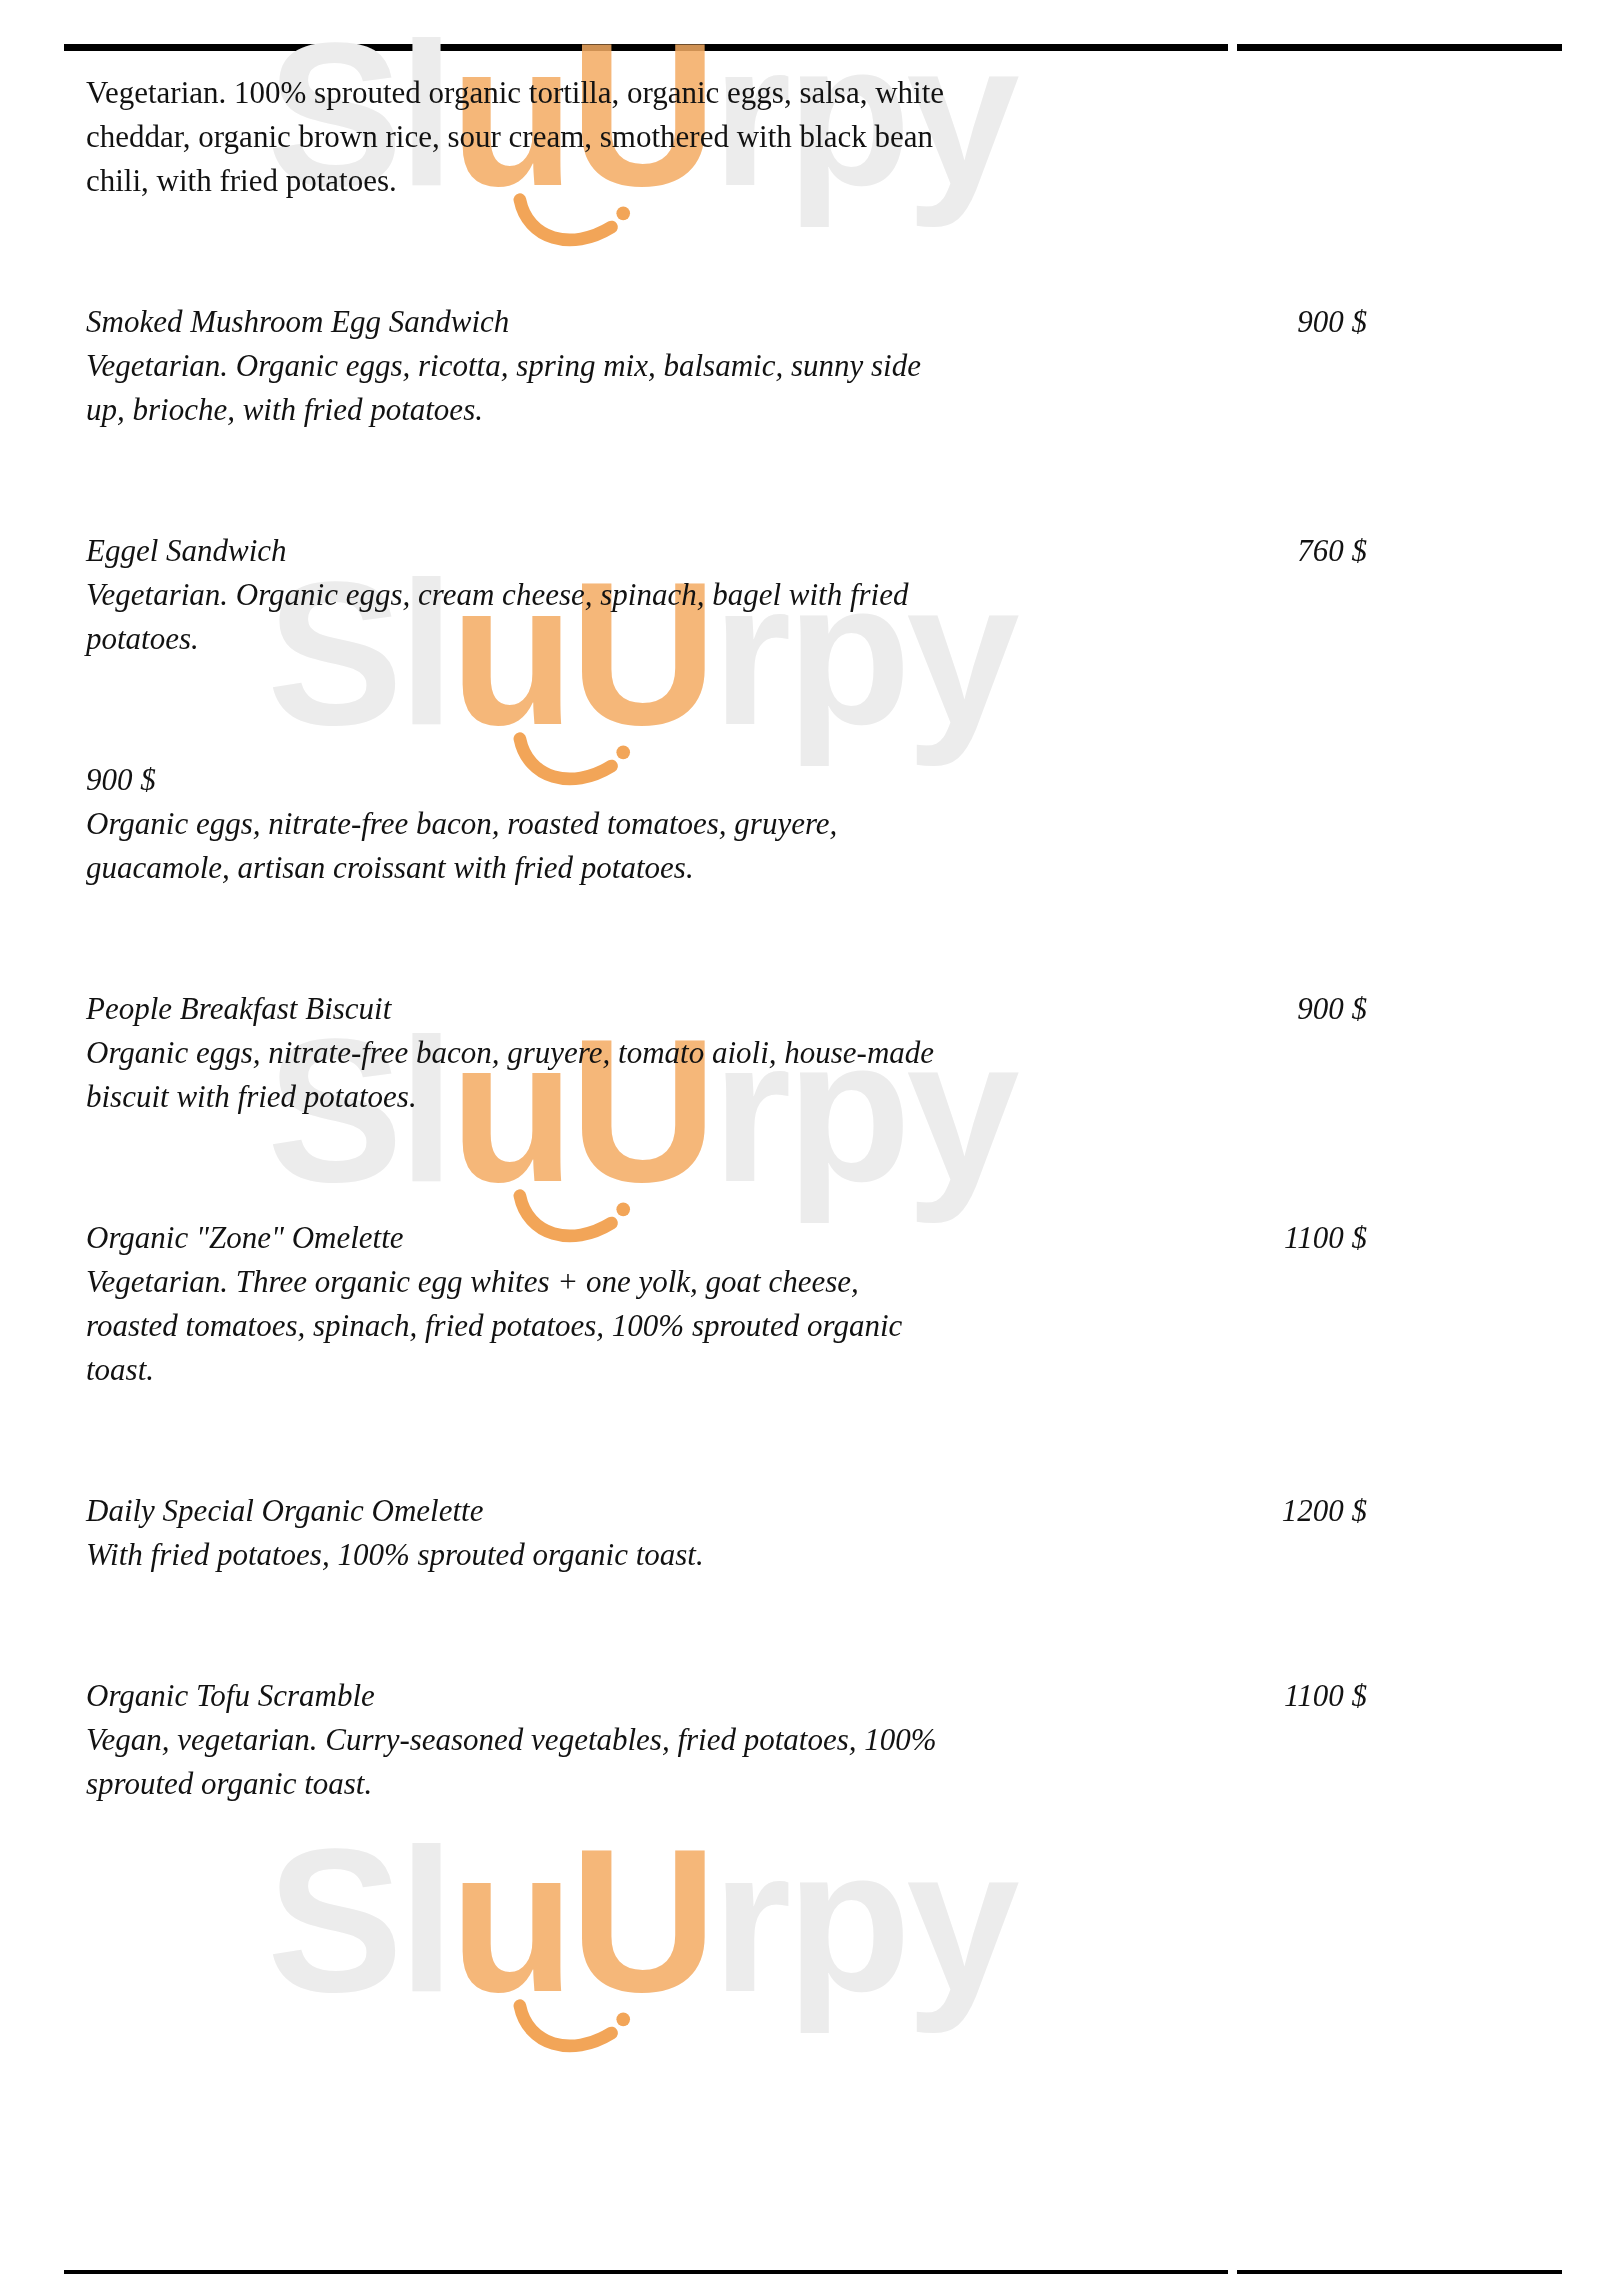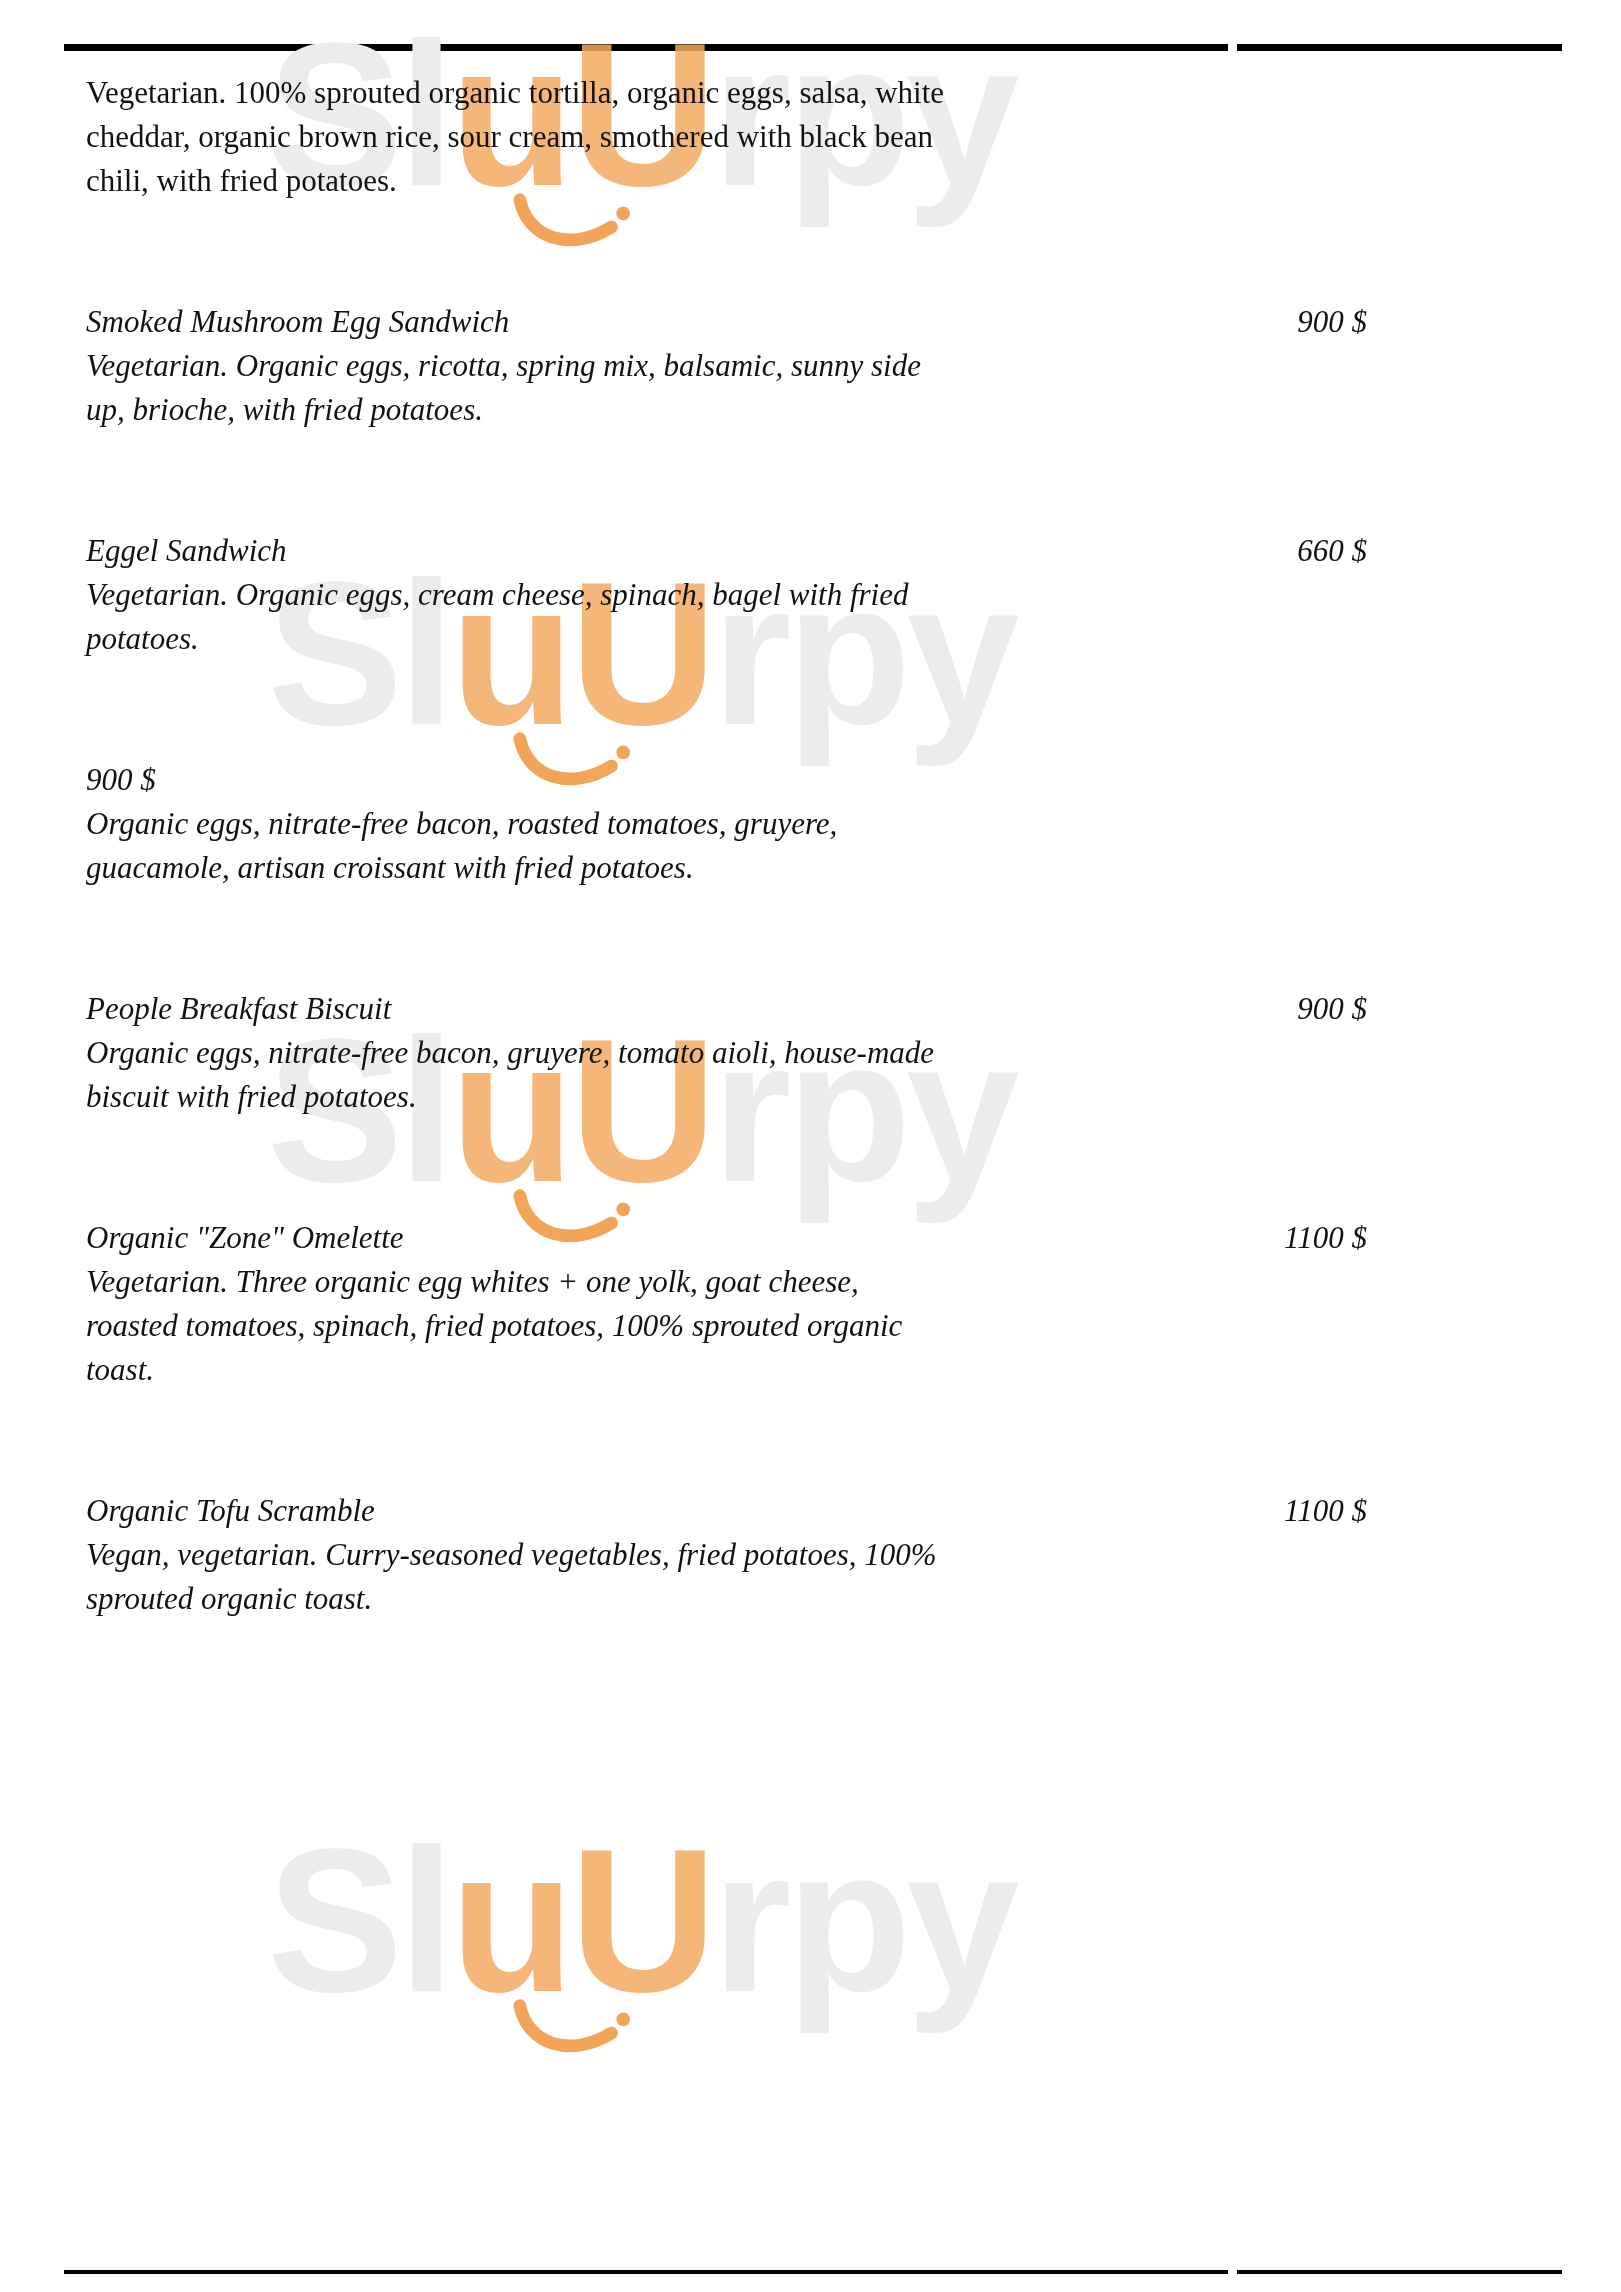--- a/index.html
+++ b/index.html
@@ -130,21 +130,21 @@
     </div>
     <div class="item-desc">
             <div>Vegetarian. Organic eggs, ricotta, spring mix, balsamic, sunny side</div>
             <div>up, brioche, with fried potatoes.</div>
           </div>
   </div>
 
   <div class="menu-item">
     <div class="item-row">
       <span class="item-title">Eggel Sandwich</span>
-      <span class="item-price">660 $</span>
+      <span class="item-price">760 $</span>
     </div>
     <div class="item-desc">
             <div>Vegetarian. Organic eggs, cream cheese, spinach, bagel with fried</div>
             <div>potatoes.</div>
           </div>
   </div>
 
   <div class="menu-item">
     <div class="item-row">
       <span class="item-price">900 $</span>
@@ -171,20 +171,29 @@
       <span class="item-title">Organic "Zone" Omelette</span>
       <span class="item-price">1100 $</span>
     </div>
     <div class="item-desc">
             <div>Vegetarian. Three organic egg whites + one yolk, goat cheese,</div>
             <div>roasted tomatoes, spinach, fried potatoes, 100% sprouted organic</div>
             <div>toast.</div>
           </div>
   </div>
 
+  <div class="menu-item">
+    <div class="item-row">
+      <span class="item-title">Daily Special Organic Omelette</span>
+      <span class="item-price">1200 $</span>
+    </div>
+    <div class="item-desc">
+            <div>With fried potatoes, 100% sprouted organic toast.</div>
+          </div>
+  </div>
 
   <div class="menu-item">
     <div class="item-row">
       <span class="item-title">Organic Tofu Scramble</span>
       <span class="item-price">1100 $</span>
     </div>
     <div class="item-desc">
             <div>Vegan, vegetarian. Curry-seasoned vegetables, fried potatoes, 100%</div>
             <div>sprouted organic toast.</div>
           </div>

